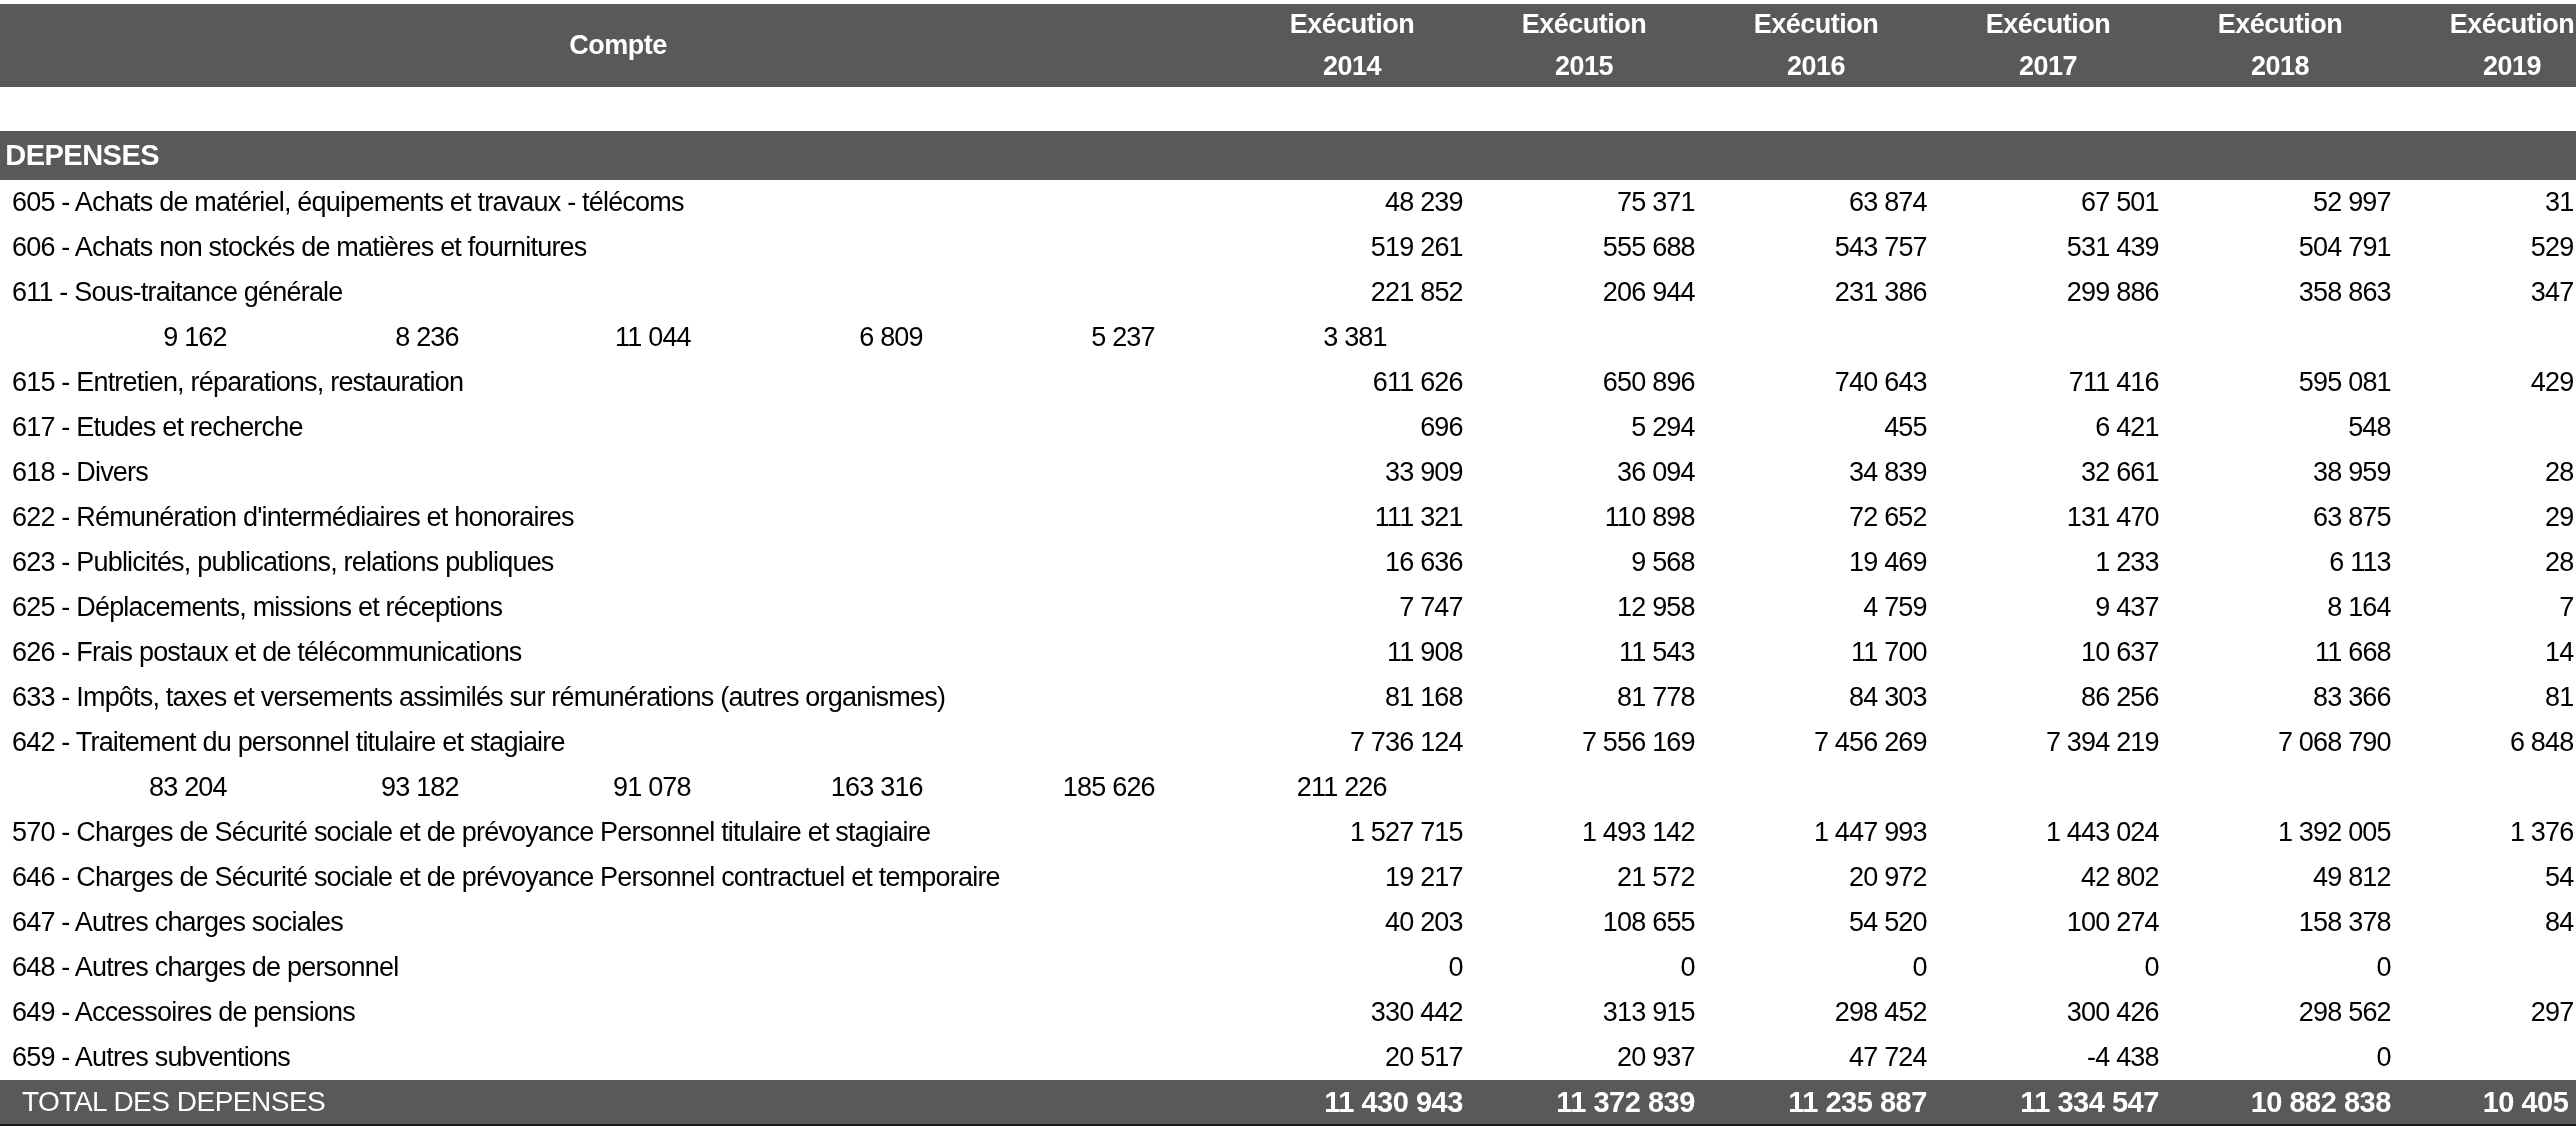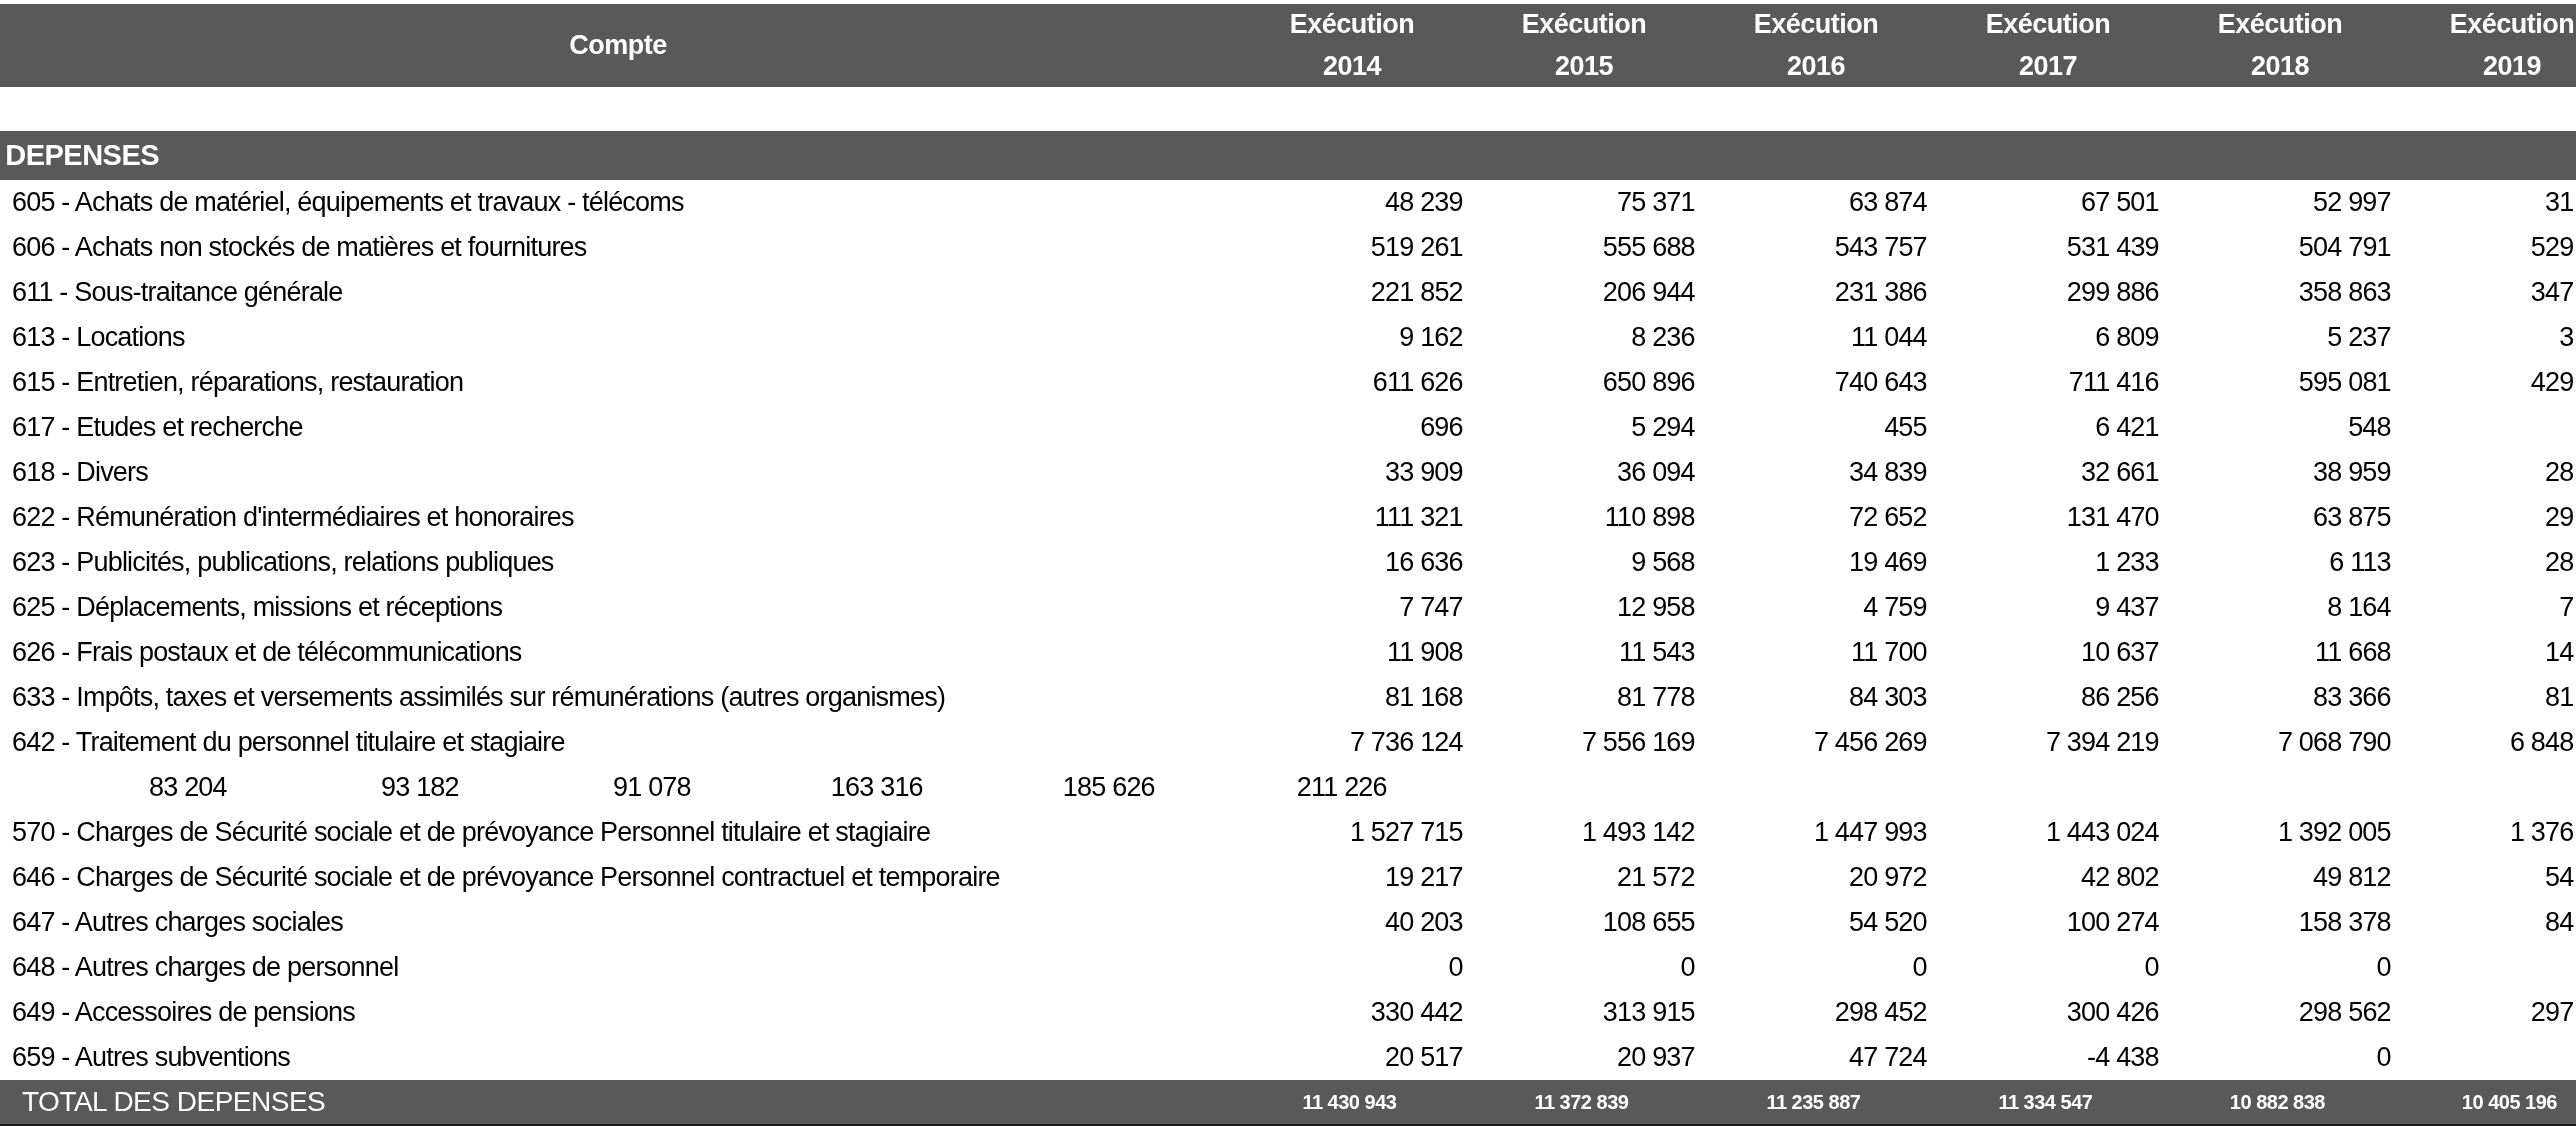--- a/index.html
+++ b/index.html
@@ -60,21 +60,21 @@
     position:absolute;left:0;top:1080px;width:3091px;height:46px;
     background:var(--bar);color:var(--bar-text);
     display:flex;align-items:center;
     border-bottom:2.1px solid #1a1a1a;
     font-size:28px;letter-spacing:-0.5px;
   }
   .total-bar .label{
     width:1236px;padding-left:22px;white-space:nowrap;font-weight:normal;
   }
   .total-bar .val{
-    width:232px;text-align:center;padding-right:5.2px;font-weight:bold;font-size:20px;
+    width:232px;text-align:right;padding-right:5.2px;font-weight:bold;font-size:29px;
     white-space:nowrap;font-variant-numeric:tabular-nums;
   }
 </style>
 </head>
 <body>
 
 <div class="sheet">
 
   <div class="header-bar">
     <div class="compte-cell">Compte</div>
@@ -130,21 +130,20 @@
       <div class="row">
         <div class="label">611 - Sous-traitance générale</div>
         <div class="val">221 852</div>
         <div class="val">206 944</div>
         <div class="val">231 386</div>
         <div class="val">299 886</div>
         <div class="val">358 863</div>
         <div class="val">347 502</div>
       </div>
       <div class="row">
-        <div class="label">613 - Locations</div>
         <div class="val">9 162</div>
         <div class="val">8 236</div>
         <div class="val">11 044</div>
         <div class="val">6 809</div>
         <div class="val">5 237</div>
         <div class="val">3 381</div>
       </div>
       <div class="row">
         <div class="label">615 - Entretien, réparations, restauration</div>
         <div class="val">611 626</div>

